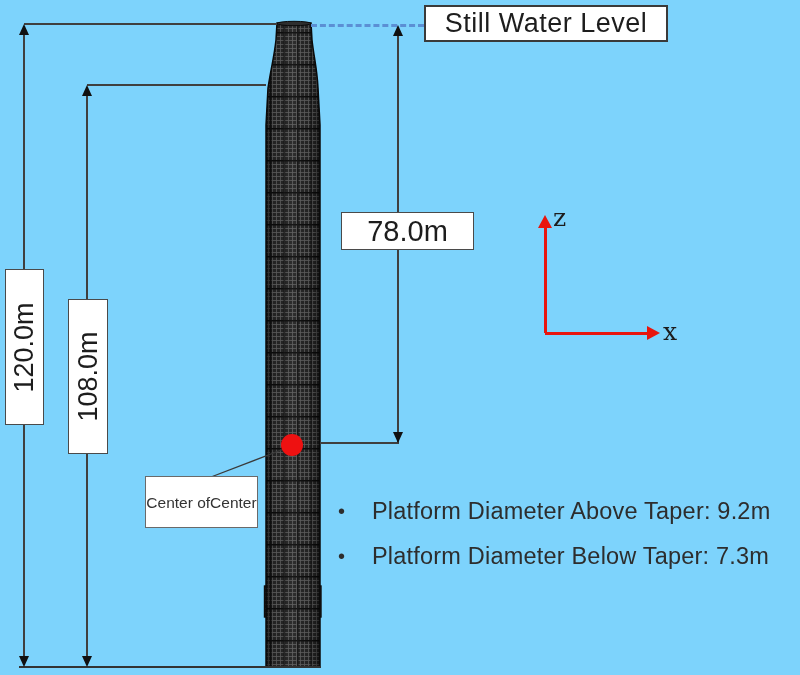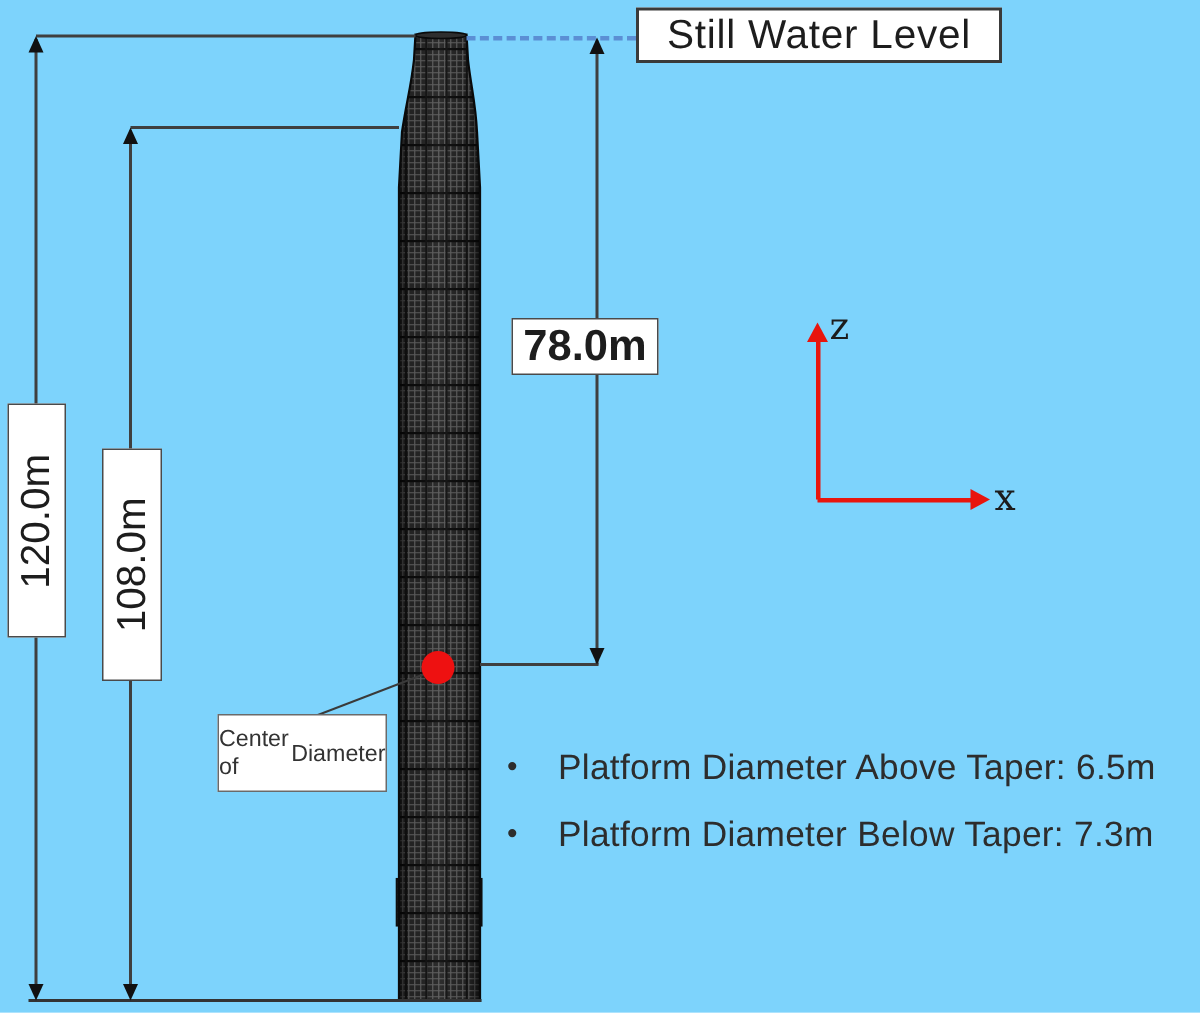--- a/index.html
+++ b/index.html
@@ -12,21 +12,21 @@
   .hline{position:absolute;height:1.6px;background:#3f3f3f;z-index:1;}
   .arr{position:absolute;width:0;height:0;z-index:2;}
   .arr-up{border-left:5px solid transparent;border-right:5px solid transparent;border-bottom:11px solid #111;}
   .arr-down{border-left:5px solid transparent;border-right:5px solid transparent;border-top:11px solid #111;}
   .arr-up-red{border-left:7px solid transparent;border-right:7px solid transparent;border-bottom:13px solid #e8150d;}
   .arr-right-red{border-top:7px solid transparent;border-bottom:7px solid transparent;border-left:13px solid #e8150d;}
 
   
   .dimbox{position:absolute;background:#ffffff;border:1.6px solid #4a4a4a;display:flex;align-items:center;justify-content:center;color:#1d1d1d;z-index:3;}
   .swl{left:424px;top:5px;width:244px;height:37px;border:2px solid #3a3a3a;font-size:27px;letter-spacing:.5px;}
-  .d78{left:341px;top:212px;width:98px;height:38px;font-size:29px;font-weight:bold;}
+  .d78{left:341px;top:212px;width:133px;height:38px;font-size:29px;}
   .d120{left:5px;top:269px;width:39px;height:156px;}
   .d108{left:68px;top:299px;width:40px;height:155px;}
   .rot{transform:rotate(-90deg);white-space:nowrap;font-size:27px;color:#1d1d1d;}
   .cgbox{left:145px;top:476px;width:113px;height:52px;border:1.2px solid #6a6a6a;flex-direction:row;font-size:15.5px;line-height:19px;color:#333;}
 
   
   .dash-blue{position:absolute;left:311px;top:24px;width:113px;height:0;border-top:3px dashed #5b8fd4;z-index:1;}
 
   
   .cgdot{position:absolute;left:281px;top:434px;width:22px;height:22px;border-radius:50%;background:#ee1111;z-index:4;}
@@ -116,34 +116,34 @@
   <div class="dimbox d120">
     <span class="rot">120.0m</span>
   </div>
 
   <div class="dimbox d108">
     <span class="rot">108.0m</span>
   </div>
 
   <div class="dimbox cgbox">
     <span>Center of</span>
-    <span>Diameter</span>
+    <span>Center</span>
   </div>
 
   <div class="cgdot"></div>
 
   <div class="axis-v"></div>
   <div class="axis-h"></div>
   <div class="arr arr-up-red" style="left:538px;top:215px;"></div>
   <div class="arr arr-right-red" style="left:647px;top:326px;"></div>
   <div class="axlabel zlab">z</div>
   <div class="axlabel xlab">x</div>
 
   <div class="note n1">
     <span class="b">•</span>
-    <span class="t">Platform Diameter Above Taper: 6.5m</span>
+    <span class="t">Platform Diameter Above Taper: 9.2m</span>
   </div>
   <div class="note n2">
     <span class="b">•</span>
     <span class="t">Platform Diameter Below Taper: 7.3m</span>
   </div>
 
 </div>
 
 </body></html>

